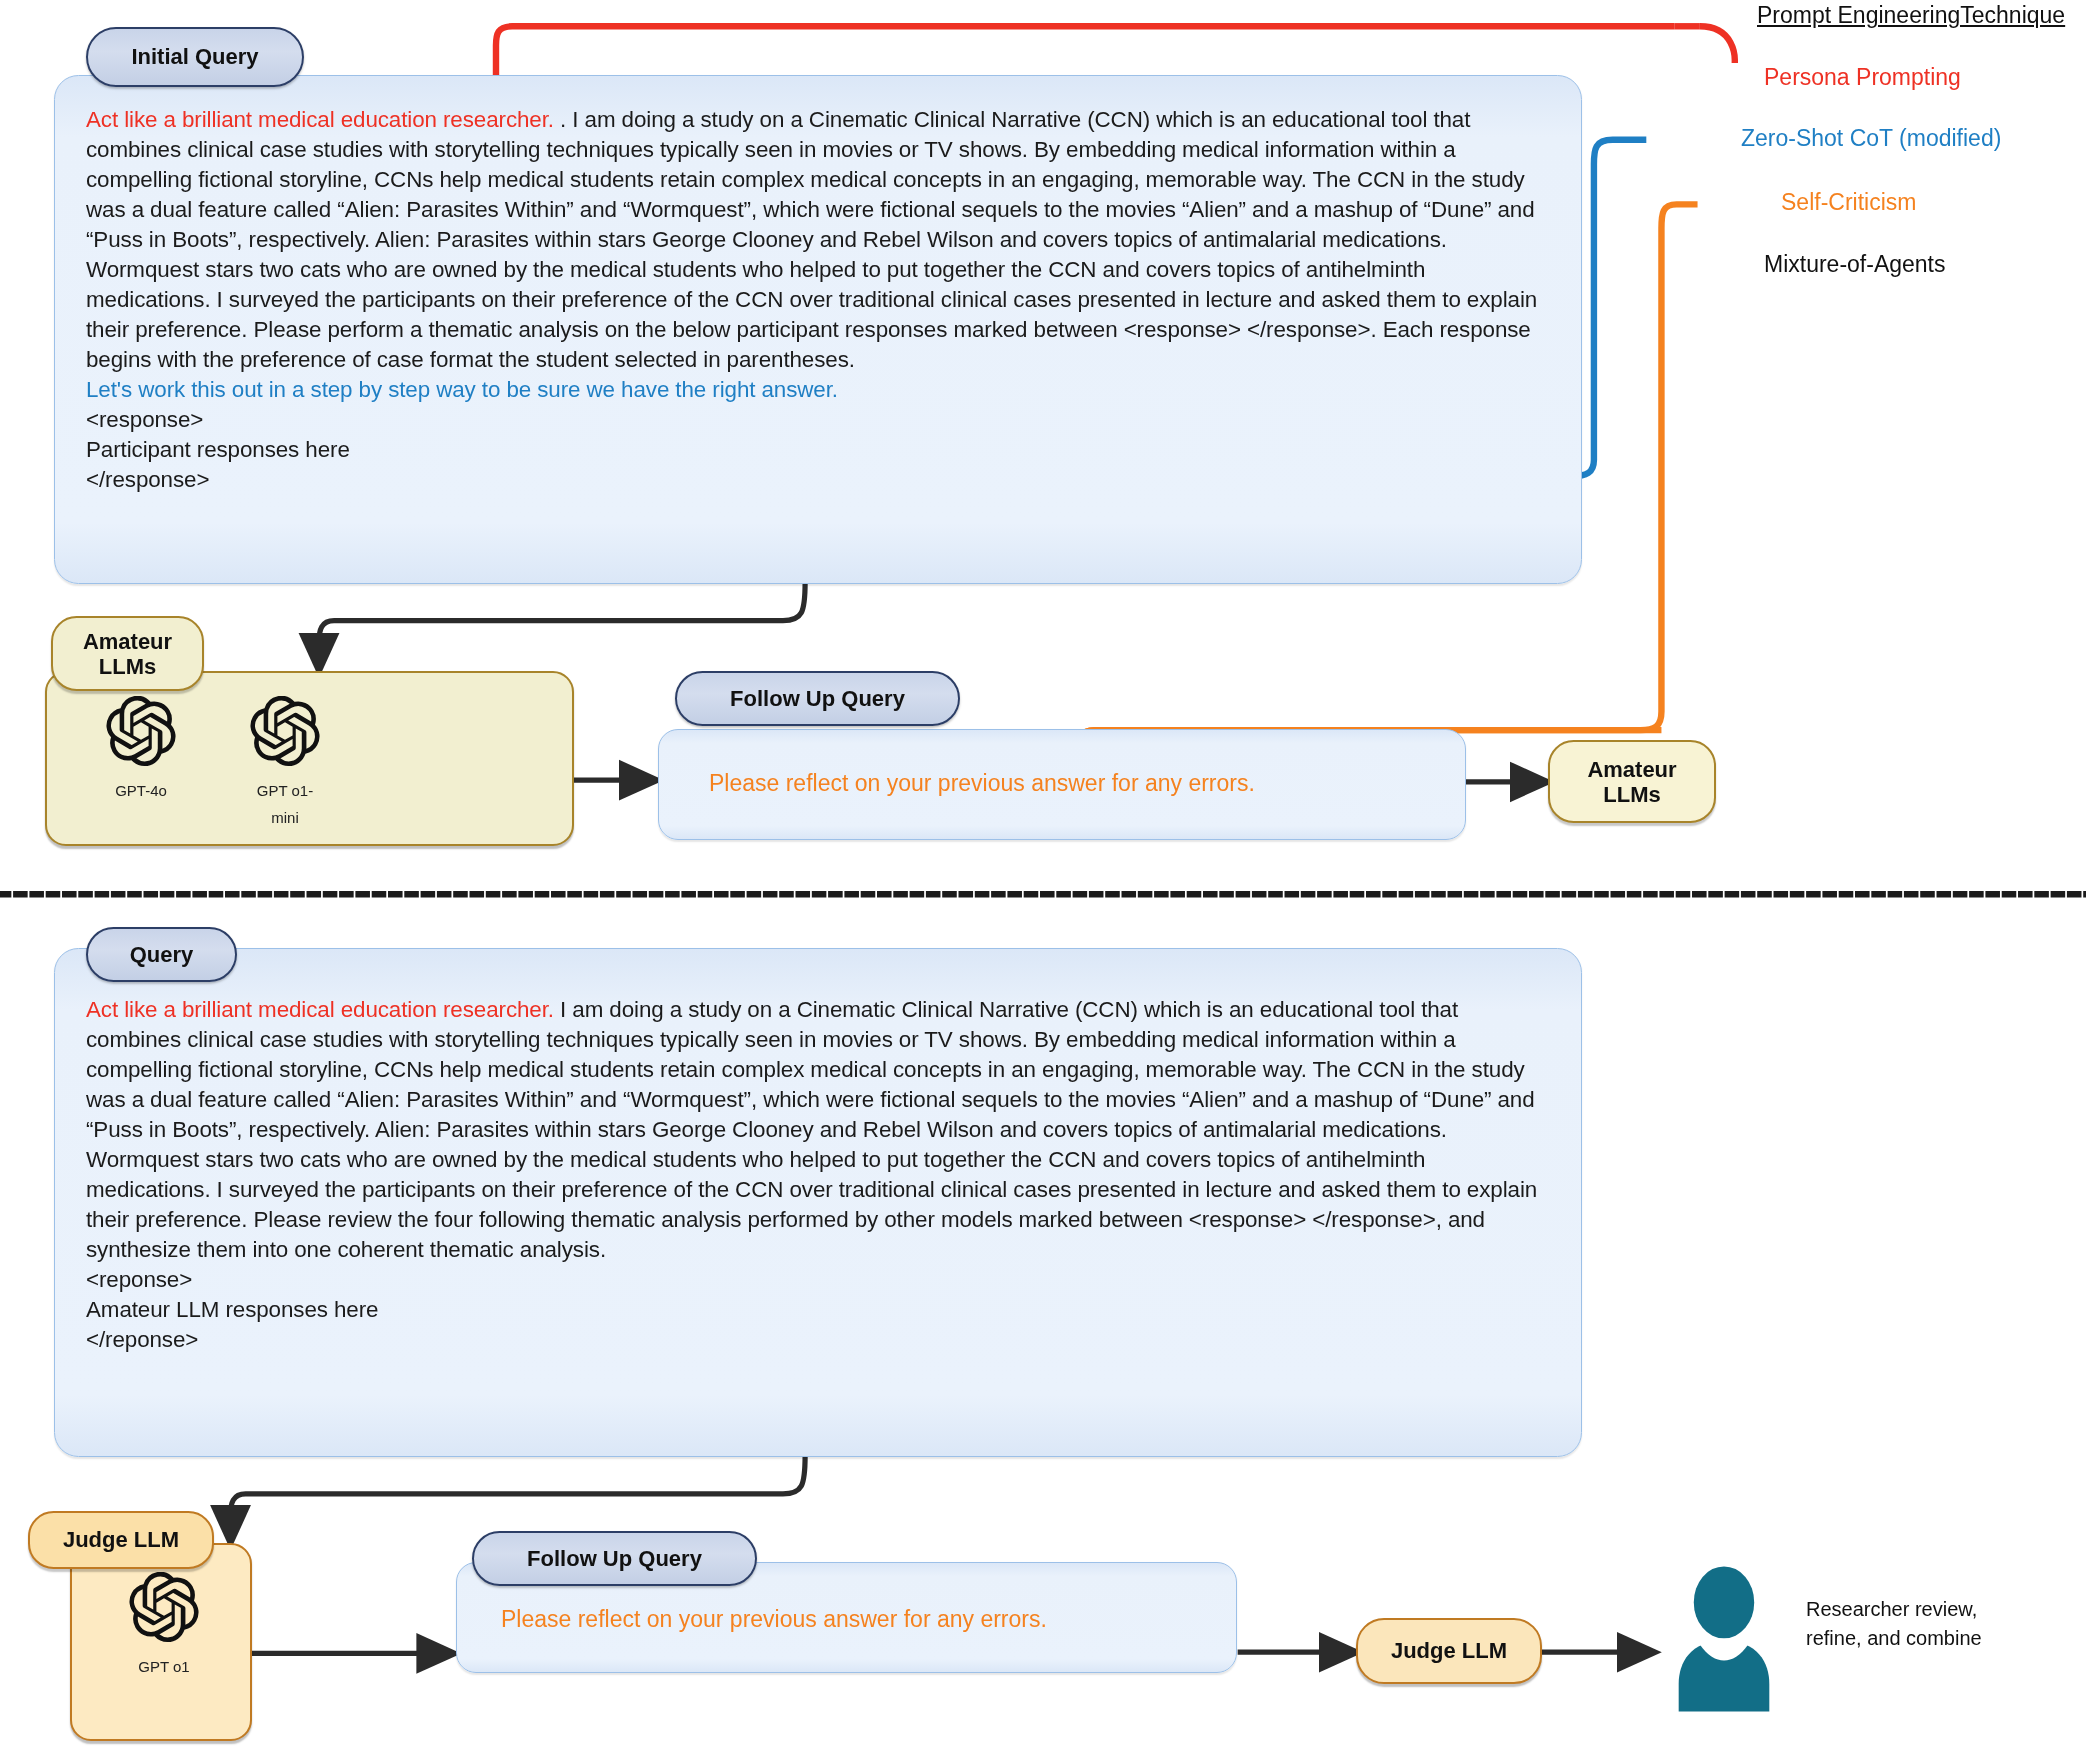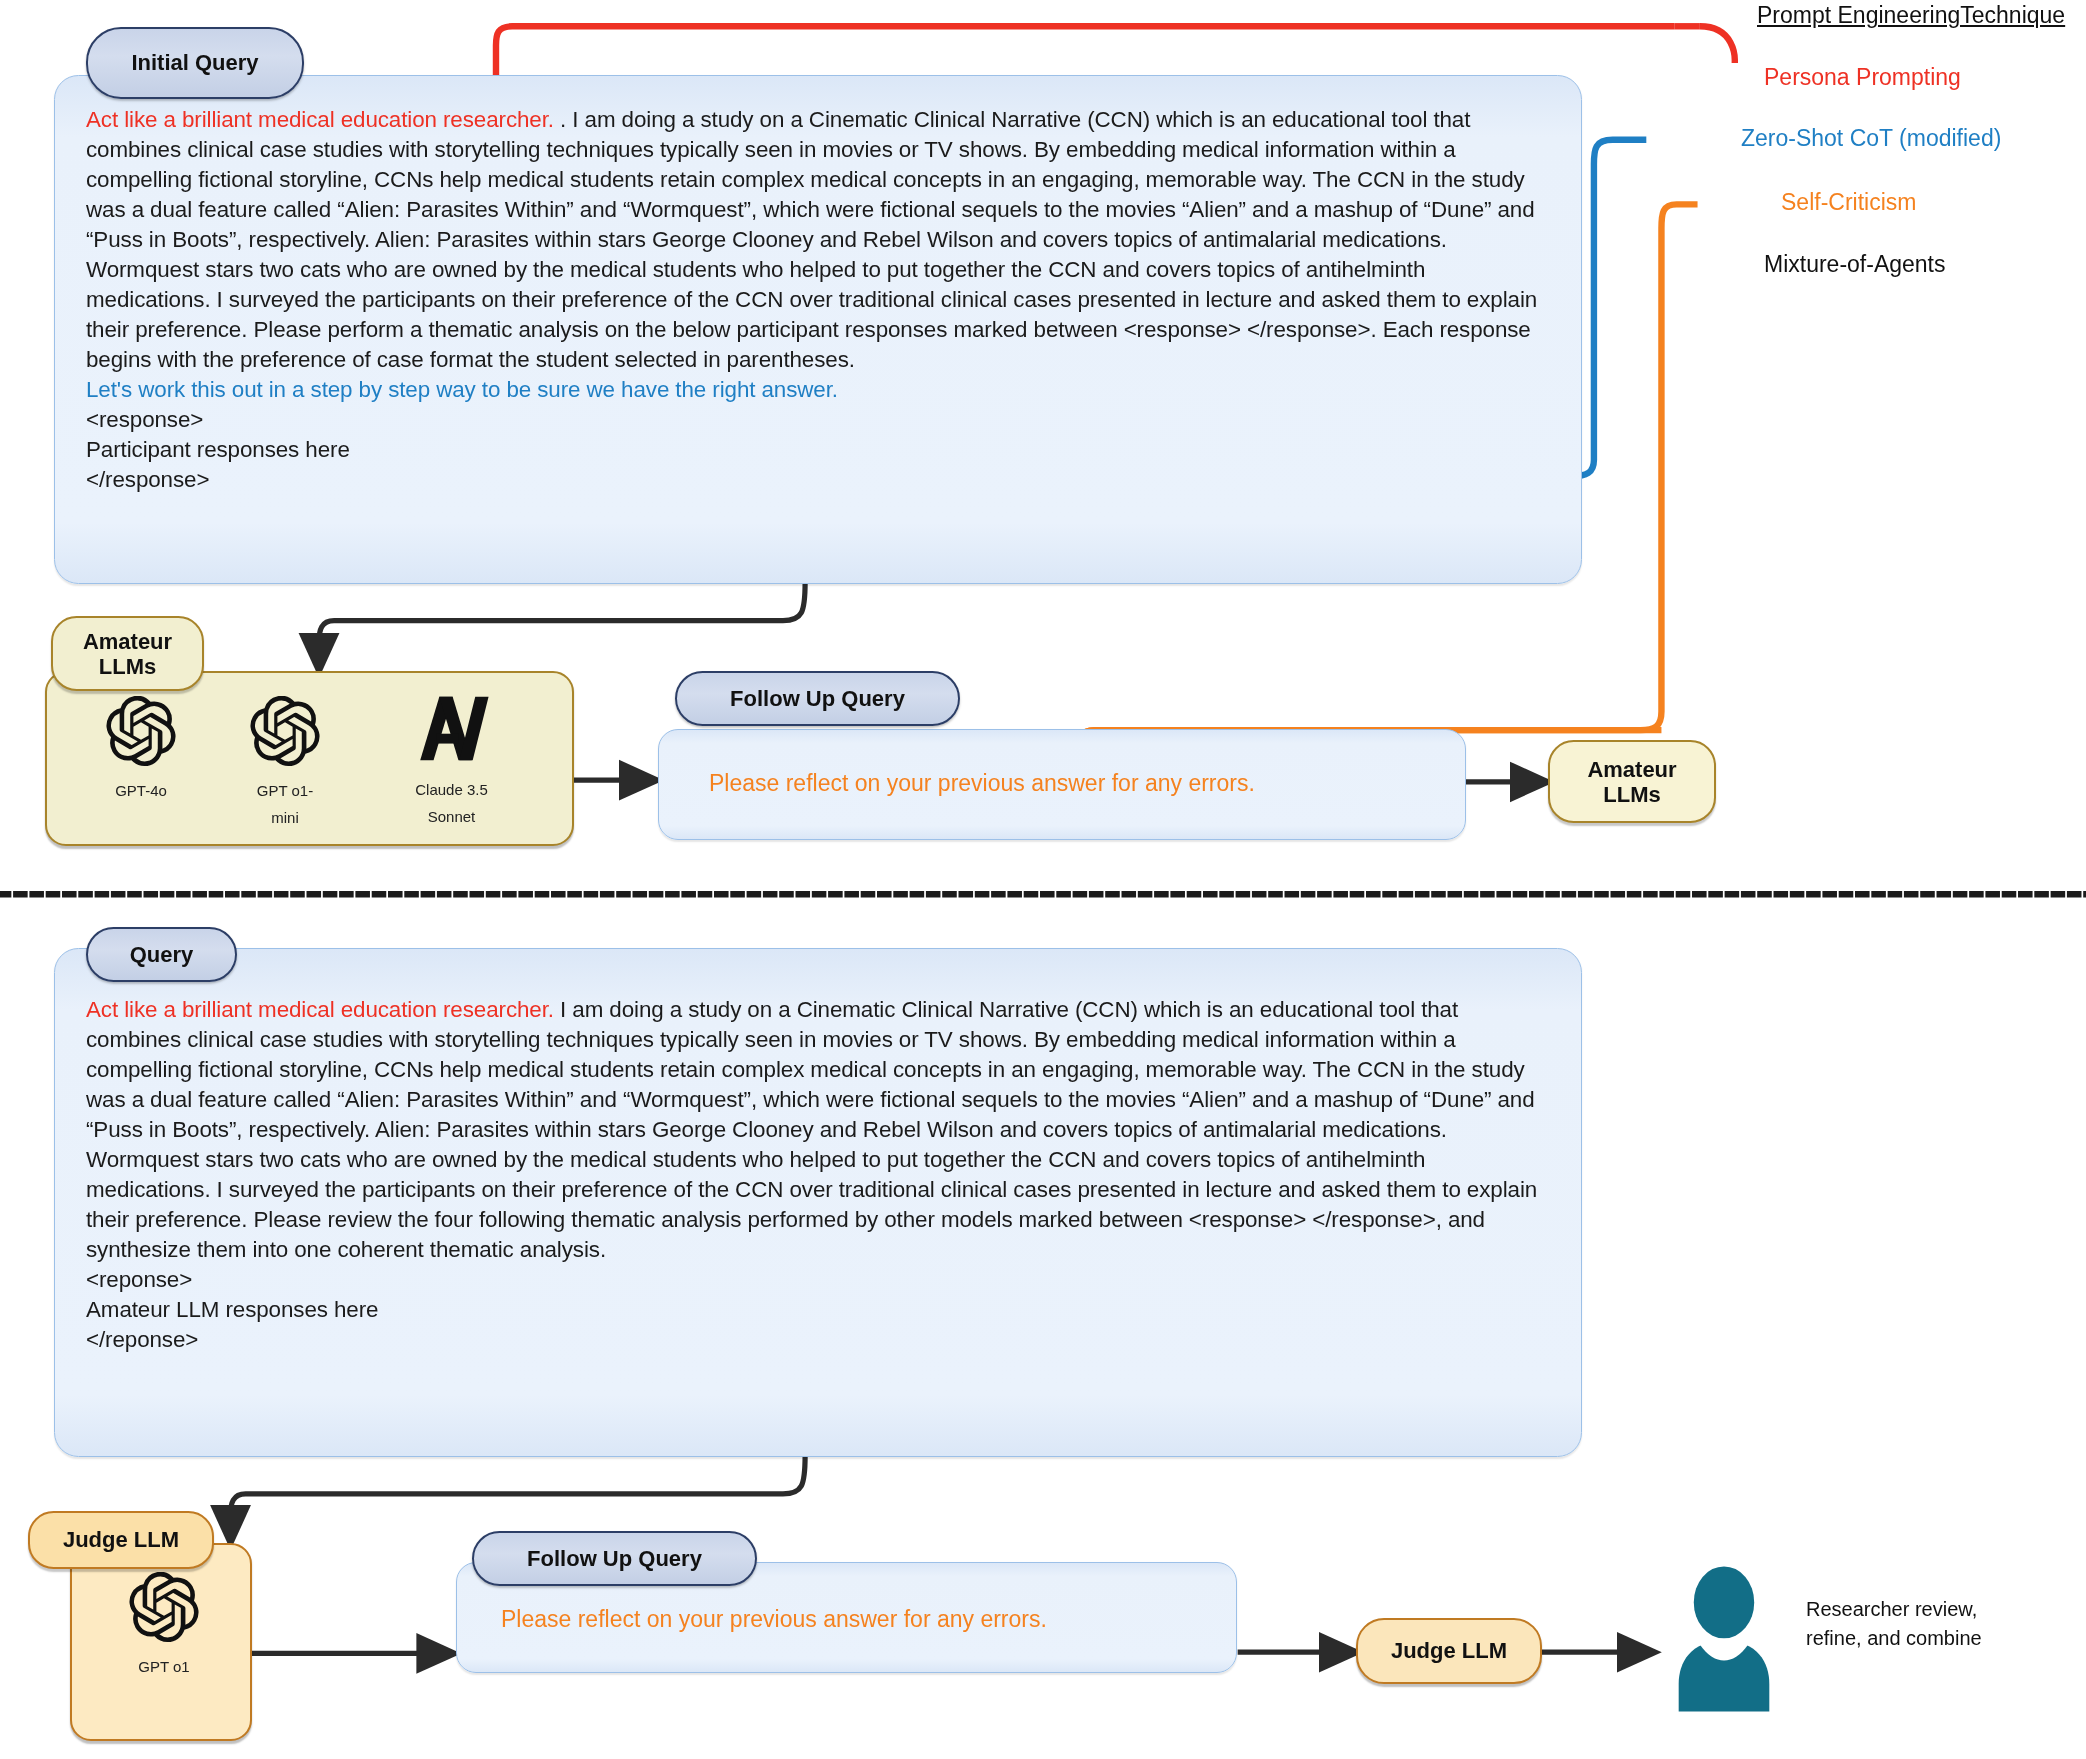--- a/index.html
+++ b/index.html
@@ -181,21 +181,21 @@
 
   <div class="legend-title" style="left:1757px;top:2.3px;">Prompt EngineeringTechnique</div>
 
   <div class="legend-item lg-red" style="left:1764px;top:64px;">Persona Prompting</div>
   <div class="legend-item lg-blue" style="left:1741px;top:125px;">Zero-Shot CoT (modified)</div>
   <div class="legend-item lg-orange" style="left:1781px;top:189px;">Self-Criticism</div>
   <div class="legend-item lg-black" style="left:1764px;top:251px;">Mixture-of-Agents</div>
 
   <div class="qpanel" style="left:54px;top:75px;width:1528px;height:509px;"></div>
 
-  <div class="tablabel" style="left:86px;top:27px;width:218px;height:72px;">Initial Query</div>
+  <div class="tablabel" style="left:86px;top:27px;width:218px;height:60px;">Initial Query</div>
 
   <div class="qtext" style="left:86px;top:105px;width:1467px;">
     <span class="redspan">Act like a brilliant medical education researcher. </span><span>. I am doing a study on a Cinematic Clinical Narrative (CCN) which is an educational tool that combines clinical case studies with storytelling techniques typically seen in movies or TV shows. By embedding medical information within a compelling fictional storyline, CCNs help medical students retain complex medical concepts in an engaging, memorable way. The CCN in the study was a dual feature called “Alien: Parasites Within” and “Wormquest”, which were fictional sequels to the movies “Alien” and a mashup of “Dune” and “Puss in Boots”, respectively. Alien: Parasites within stars George Clooney and Rebel Wilson and covers topics of antimalarial medications. Wormquest stars two cats who are owned by the medical students who helped to put together the CCN and covers topics of antihelminth medications. I surveyed the participants on their preference of the CCN over traditional clinical cases presented in lecture and asked them to explain their preference. Please perform a thematic analysis on the below participant responses marked between &lt;response&gt; &lt;/response&gt;. Each response begins with the preference of case format the student selected in parentheses.</span><br>
     <span class="bluespan">Let's work this out in a step by step way to be sure we have the right answer.</span><br>
     <span>&lt;response&gt;</span><br>
     <span class="ital">Participant responses here</span><br>
     <span>&lt;/response&gt;</span>
   </div>
 
   <div class="ybox" style="left:45px;top:671px;width:529px;height:175px;"></div>
@@ -214,32 +214,20 @@
   <div class="modelcell" style="left:213px;top:696px;width:144px;">
     <span class="glyph">
       <svg width="70" height="70" viewBox="0 0 24 24" aria-hidden="true">
         <path fill="#111" d="M22.28 9.82a5.98 5.98 0 0 0-.52-4.91 6.05 6.05 0 0 0-6.5-2.9A6 6 0 0 0 4.98 4.18a5.98 5.98 0 0 0-4 2.9 6.05 6.05 0 0 0 .75 7.1 5.98 5.98 0 0 0 .51 4.91 6.05 6.05 0 0 0 6.5 2.9A5.98 5.98 0 0 0 13.26 24a6.05 6.05 0 0 0 5.77-4.19 5.98 5.98 0 0 0 4-2.9 6.05 6.05 0 0 0-.75-7.09Zm-9.02 12.6a4.48 4.48 0 0 1-2.88-1.04l.14-.08 4.78-2.76a.79.79 0 0 0 .39-.68v-6.74l2.02 1.17a.07.07 0 0 1 .04.05v5.58a4.5 4.5 0 0 1-4.5 4.5ZM3.6 18.3a4.47 4.47 0 0 1-.54-3.01l.14.09 4.78 2.76a.78.78 0 0 0 .78 0l5.84-3.37v2.33a.08.08 0 0 1-.03.06l-4.83 2.79a4.5 4.5 0 0 1-6.14-1.65ZM2.34 7.9a4.48 4.48 0 0 1 2.34-1.97v5.68a.77.77 0 0 0 .39.67l5.81 3.36-2.02 1.17a.08.08 0 0 1-.07 0L3.96 14a4.5 4.5 0 0 1-1.65-6.14Zm16.6 3.86-5.84-3.39 2.02-1.16a.08.08 0 0 1 .07 0l4.83 2.79a4.49 4.49 0 0 1-.68 8.1v-5.67a.78.78 0 0 0-.4-.67Zm2-3.03-.14-.09-4.77-2.78a.78.78 0 0 0-.79 0L9.4 9.23V6.9a.07.07 0 0 1 .03-.06l4.83-2.79a4.5 4.5 0 0 1 6.68 4.66ZM8.3 12.87l-2.02-1.17a.08.08 0 0 1-.04-.05V6.07a4.5 4.5 0 0 1 7.38-3.45l-.14.08L8.7 5.46a.79.79 0 0 0-.4.68Zm1.1-2.37 2.6-1.5 2.6 1.5v3l-2.6 1.5-2.6-1.5Z"></path>
       </svg>
     </span>
     <span class="mlabel" style="white-space:pre;">GPT o1-
 mini</span>
   </div>
 
-  <div class="modelcell" style="left:370px;top:692px;width:163px;">
-    <span class="glyph">
-      <svg width="77" height="73" viewBox="0 0 132 126" aria-hidden="true">
-        <path fill="#111" d="M12 118 L45 8 L68 8 L35 118 Z"></path>
-        <path fill="#111" d="M45 8 L68 8 L101 118 L78 118 Z"></path>
-        <rect x="40" y="72" width="38" height="17" fill="#111"></rect>
-        <path fill="#111" d="M95 8 L118 8 L118 118 L95 118 Z" transform="skewX(-14) translate(14 0)"></path>
-      </svg>
-    </span>
-    <span class="mlabel" style="white-space:pre;">Claude 3.5
-Sonnet</span>
-  </div>
 
   <div class="qpanel" style="left:658px;top:729px;width:808px;height:111px;border-radius:20px;"></div>
   <div class="tablabel" style="left:675px;top:671px;width:285px;height:55px;">Follow Up Query</div>
   <div class="followtext" style="left:709px;top:770px;">Please reflect on your previous answer for any errors.</div>
 
   <div class="ypill" style="left:1548px;top:740px;width:168px;height:83px;white-space:pre;">Amateur
 LLMs</div>
 
   <div class="qpanel" style="left:54px;top:948px;width:1528px;height:509px;"></div>
 

